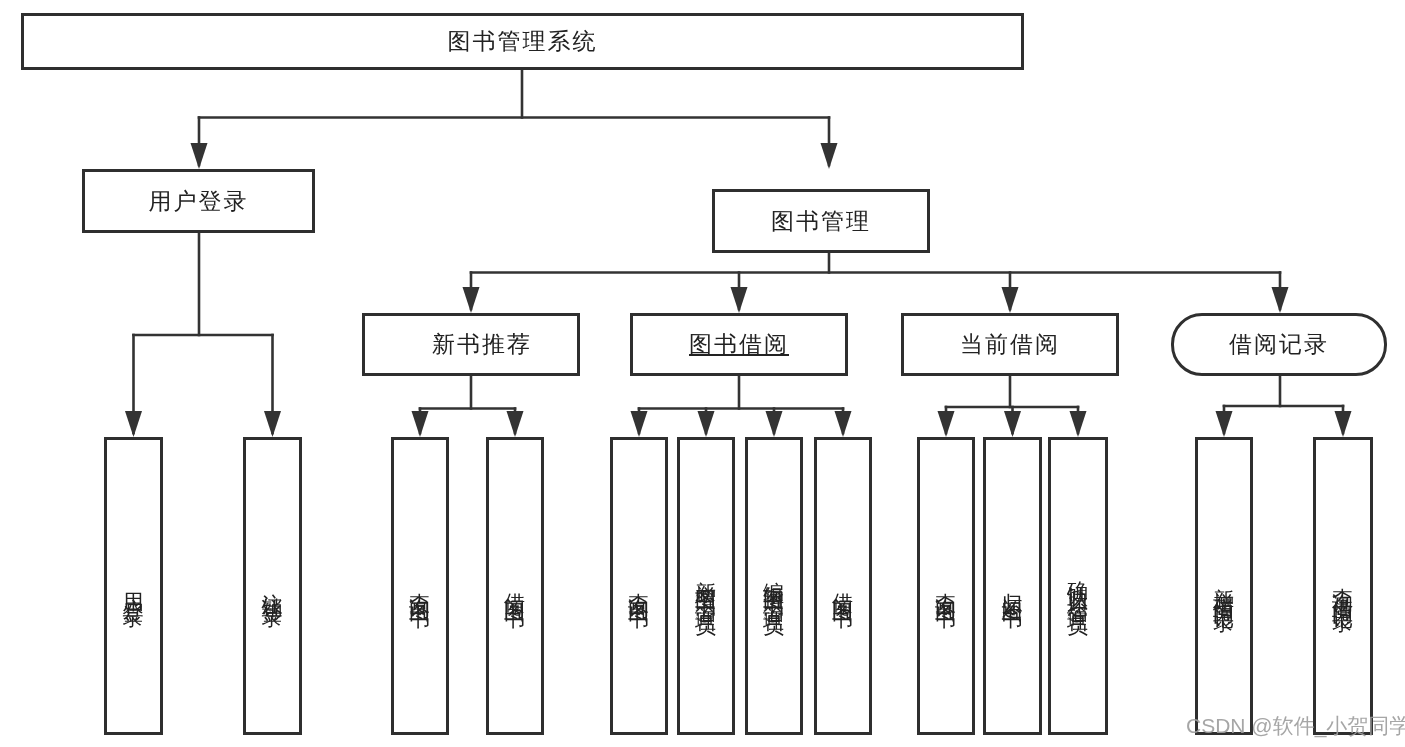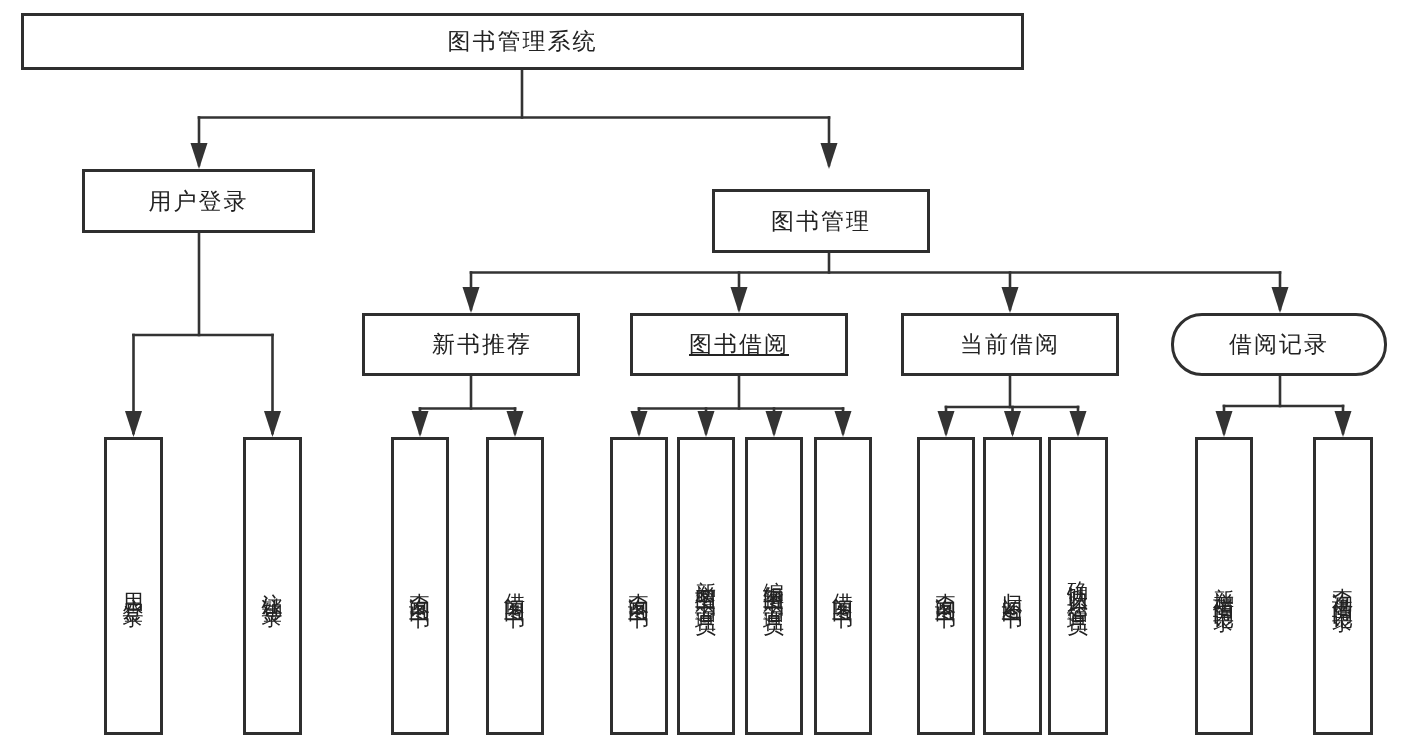--- a/index.html
+++ b/index.html
@@ -197,14 +197,15 @@
     <span>确认归还（管理员）</span>
   </div>
 
   <div class="node v" style="left:1195px; top:437px; width:58px; height:298px;">
     <span>新增借阅记录</span>
   </div>
   <div class="node v" style="left:1313px; top:437px; width:60px; height:298px;">
     <span>查询借阅记录</span>
   </div>
 
+  <div class="watermark">CSDN @软件_小贺同学</div>
 
 </div>
 
 </body></html>

